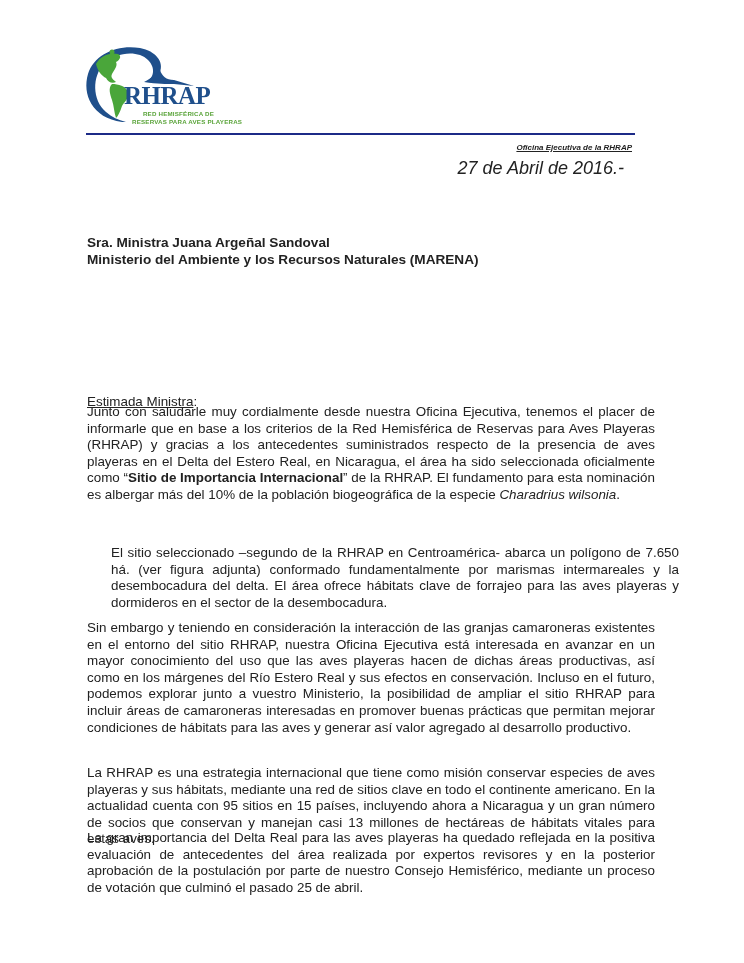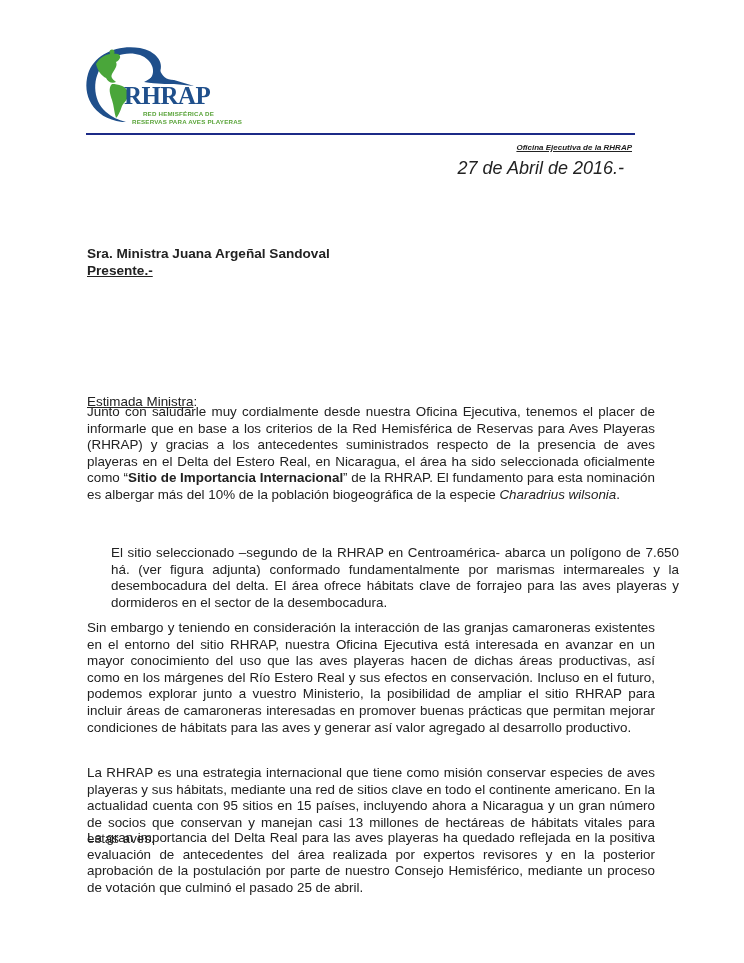--- a/index.html
+++ b/index.html
@@ -5,21 +5,21 @@
   html, body { margin: 0; padding: 0; background: #ffffff; }
   body { width: 744px; height: 963px; position: relative; overflow: hidden; font-family: "Liberation Sans", sans-serif; color: #111; }
   .logo { position: absolute; left: 82px; top: 42px; width: 140px; height: 88px; }
   .logo-wordmark { position: absolute; left: 42px; top: 40px; font-family: "Liberation Serif", serif; font-weight: bold; font-size: 25px; color: #1f4f8b; letter-spacing: -0.5px; }
   .logo-sub { position: absolute; left: 50px; font-family: "Liberation Sans", sans-serif; font-weight: bold; font-size: 6.2px; color: #5aa43a; white-space: nowrap; letter-spacing: 0.2px; text-align: right; width: 82px; }
   .logo-sub.l1 { top: 68px; }
   .logo-sub.l2 { top: 76px; }
   .header-rule { position: absolute; left: 86px; top: 133px; width: 549px; height: 2px; background: #1c2a87; }
   .office { position: absolute; right: 112px; top: 143px; font-size: 8px; font-style: italic; font-weight: bold; color: #222; text-decoration: underline; }
   .date { position: absolute; right: 120px; top: 158px; font-size: 18px; font-style: italic; color: #222; }
-  .addressee { position: absolute; left: 87px; top: 235px; font-size: 13.6px; font-weight: bold; line-height: 16.5px; color: #222; margin-top: 11px; }
+  .addressee { position: absolute; left: 87px; top: 235px; font-size: 13.6px; font-weight: bold; line-height: 16.5px; color: #222; }
   .addressee div { white-space: nowrap; }
   .u { text-decoration: underline; }
   .body-text { position: absolute; left: 87px; width: 568px; font-size: 13.4px; line-height: 16.6px; text-align: justify; color: #222; }
   .salutation { position: absolute; left: 87px; top: 394px; font-size: 13.4px; color: #222; }
   .p1 { top: 404px; }
   .p2 { top: 545px; margin-left: 24px; }
   .p3 { top: 620px; }
   .p4 { top: 765px; }
   .p5 { top: 830px; }
   b { font-weight: bold; }
@@ -45,21 +45,21 @@
   <div class="logo-sub l2">RESERVAS PARA AVES PLAYERAS</div>
 </div>
 
 <div class="header-rule"></div>
 
 <div class="office">Oficina Ejecutiva de la RHRAP</div>
 <div class="date">27 de Abril de 2016.-</div>
 
 <div class="addressee">
   <div>Sra. Ministra Juana Argeñal Sandoval</div>
-  <div class="u">Presente.-</div>
+  <div>Ministerio del Ambiente y los Recursos Naturales (MARENA)</div>
 </div>
 
 <div class="salutation"><span class="u">Estimada Ministra</span><span>:</span></div>
 
 <div class="body-text p1"><span>Junto con saludarle muy cordialmente desde nuestra Oficina Ejecutiva, tenemos el placer de informarle que en base a los criterios de la Red Hemisférica de Reservas para Aves Playeras (RHRAP) y gracias a los antecedentes suministrados respecto de la presencia de aves playeras en el Delta del Estero Real, en Nicaragua, el área ha sido seleccionada  oficialmente como “</span><b>Sitio de Importancia Internacional</b><span>” de la RHRAP. El fundamento para esta nominación es albergar más del 10% de la población biogeográfica de la especie </span><i>Charadrius wilsonia</i><span>.</span></div>
 
 <div class="body-text p2">El sitio seleccionado  –segundo de la RHRAP en Centroamérica- abarca un polígono de  7.650 há. (ver figura adjunta) conformado fundamentalmente por marismas intermareales y la desembocadura del delta. El área ofrece hábitats clave de forrajeo para las aves playeras y dormideros en el sector de la desembocadura.</div>
 <div class="body-text p3">Sin embargo y teniendo en consideración la interacción de las granjas camaroneras existentes en el entorno del sitio RHRAP, nuestra Oficina Ejecutiva está interesada en avanzar en un mayor conocimiento del uso que las aves playeras hacen de dichas áreas productivas, así como en los márgenes del Río Estero Real y sus efectos en conservación. Incluso en el futuro, podemos explorar junto a vuestro Ministerio, la posibilidad de ampliar el sitio RHRAP para incluir áreas de camaroneras interesadas en promover buenas prácticas que permitan mejorar condiciones de hábitats para las aves y generar así valor agregado al desarrollo productivo.</div>
 <div class="body-text p4">La RHRAP es una estrategia internacional que tiene como misión conservar especies de aves playeras y sus hábitats, mediante una red de sitios clave en todo el continente americano. En la actualidad cuenta con 95 sitios en 15 países, incluyendo ahora a Nicaragua y un gran número de socios que conservan y manejan casi 13 millones de hectáreas de hábitats vitales para estas aves.</div>
 <div class="body-text p5">La gran importancia del Delta Real para las aves playeras ha quedado reflejada en la positiva evaluación de antecedentes del área realizada por expertos revisores y en la posterior aprobación de la postulación por parte de nuestro Consejo Hemisférico, mediante un proceso de votación que culminó el pasado 25 de abril.</div>

